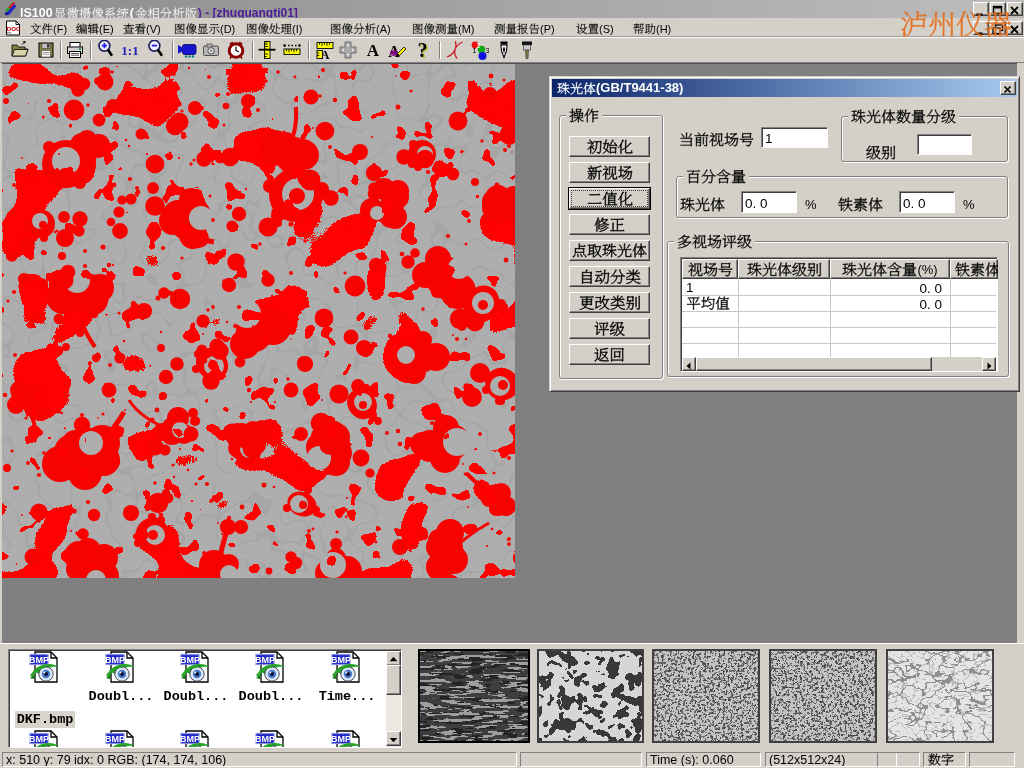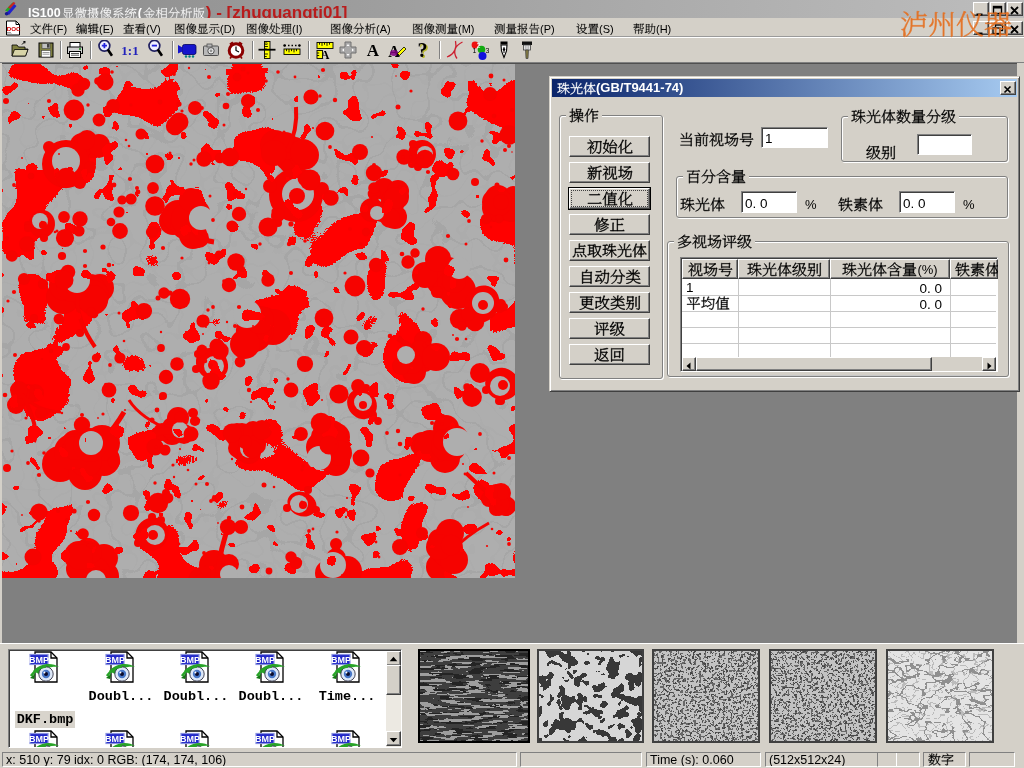--- a/index.html
+++ b/index.html
@@ -85,39 +85,39 @@
       <path id="g94c1" d="M171 44Q171 44 172 45Q174 46 176 48Q179 50 182 52Q184 54 186 57Q186 60 181 60H97V54H163ZM148 12Q147 14 146 15Q144 17 141 17Q140 42 140 64Q139 85 137 104Q134 123 127 139Q120 154 107 168Q94 181 72 191L70 187Q90 177 102 163Q113 150 120 134Q126 118 128 99Q131 80 131 58Q131 36 131 10ZM115 27Q114 29 113 30Q111 31 108 32Q104 48 97 63Q90 79 81 89L78 87Q85 75 90 58Q96 41 99 23ZM139 106Q142 118 147 132Q153 146 164 159Q176 171 195 182L194 184Q190 184 188 185Q186 187 185 190Q172 182 163 172Q154 162 148 150Q143 139 140 128Q137 117 135 107ZM177 93Q177 93 179 94Q180 96 183 98Q185 99 188 102Q190 104 192 106Q192 109 187 109H84L82 103H169ZM71 28Q71 28 74 30Q76 32 79 34Q82 37 85 40Q84 43 80 43H36L34 37H64ZM39 172Q43 169 50 164Q56 159 65 152Q73 145 82 138L84 140Q80 144 74 151Q68 157 60 165Q52 173 44 181ZM47 72 49 73V172L43 175L45 170Q47 173 47 176Q47 178 47 180Q46 182 45 183L35 173Q38 170 40 169Q41 167 41 165V72ZM67 100Q67 100 69 102Q72 104 75 107Q78 109 81 112Q80 115 76 115H11L9 109H59ZM65 62Q65 62 67 64Q69 66 72 68Q76 71 78 74Q78 77 73 77H25L23 71H58ZM49 17Q45 29 39 42Q32 55 24 68Q17 81 8 90L5 88Q10 81 15 71Q21 61 26 49Q30 38 34 27Q38 17 40 8L56 14Q56 15 54 16Q53 17 49 17Z"></path>
     </defs>
   </svg>
 <div class="abs" style="left:0;top:0;width:1024px;height:18px;background:linear-gradient(to right,#8c8c8c,#bdbdbd)"></div>
 <svg class="abs" style="left:4px;top:2px" width="14" height="14" viewBox="0 0 14 14">
 <path d="M2 11 L10 2 L12.5 4 L5 13 Z" fill="#2222cc"></path>
 <path d="M1 8.5 L8.5 0.5 L10.5 1.8 L3.5 9.8 Z" fill="#22aa22"></path>
 <path d="M4 5.5 L9.5 0 L11.5 1 L6 6.8 Z" fill="#cc2222"></path>
 <circle cx="2.6" cy="11.8" r="1.8" fill="#181890"></circle>
   </svg>
-<div class="abs" style="left:28px;top:1px;height:24px;display:flex;align-items:center;white-space:nowrap;">
+<div class="abs" style="left:20px;top:1px;height:24px;display:flex;align-items:center;white-space:nowrap;">
     <span style="font-family:'Liberation Sans',sans-serif;font-size:12.5px;color:#fff;font-weight:bold;">IS100</span>
     <svg class="zh" width="75" height="12.5" viewBox="0 0 1200 200" fill="#fff" stroke="#fff" stroke-width="4" style="margin:1px 1px 0 1px">
       <use href="#g663e" x="0"></use>
       <use href="#g5fae" x="200"></use>
       <use href="#g6444" x="400"></use>
       <use href="#g50cf" x="600"></use>
       <use href="#g7cfb" x="800"></use>
       <use href="#g7edf" x="1000"></use>
     </svg>
     <span style="font-family:'Liberation Sans',sans-serif;font-size:12.5px;color:#fff;font-weight:bold;">(</span>
     <svg class="zh" width="62" height="12.5" viewBox="0 0 1000 200" fill="#fff" stroke="#fff" stroke-width="4" style="margin:1px 1px 0 1px">
       <use href="#g91d1" x="0"></use>
       <use href="#g76f8" x="200"></use>
       <use href="#g5206" x="400"></use>
       <use href="#g6790" x="600"></use>
       <use href="#g7248" x="800"></use>
     </svg>
-    <span style="font-family:'Liberation Sans',sans-serif;font-size:17px;color:#b91c1c;font-weight:bold;">)&nbsp;-&nbsp;[zhuguangti01]</span>
+    <span style="font-family:'Liberation Sans',sans-serif;font-size:12px;color:#4c1d95;font-weight:bold;">)&nbsp;-&nbsp;[zhuguangti01]</span>
   </div>
 <div class="abs btn" style="left:973px;top:2px;width:16px;height:14px"><svg width="14" height="12" viewBox="0 0 14 12">
       <rect x="2.5" y="8.5" width="6" height="2" fill="#000"></rect>
     </svg></div>
 <div class="abs btn" style="left:990px;top:2px;width:16px;height:14px"><svg width="14" height="12" viewBox="0 0 14 12">
       <rect x="2.5" y="1.5" width="8" height="7" fill="none" stroke="#000" stroke-width="1.4"></rect>
       <rect x="2.5" y="1.5" width="8" height="2" fill="#000"></rect>
     </svg></div>
 <div class="abs btn" style="left:1007px;top:2px;width:16px;height:14px"><svg width="14" height="12" viewBox="0 0 14 12">
       <path d="M3 2 L10 9 M10 2 L3 9" stroke="#000" stroke-width="1.8"></path>
@@ -1087,21 +1087,21 @@
 <div class="abs" style="left:549px;top:76px;width:471px;height:316px;background:#d4d0c8;
 border-top:1px solid #d4d0c8;border-left:1px solid #d4d0c8;border-right:1px solid #404040;border-bottom:1px solid #404040;
 box-shadow:inset 1px 1px 0 #fff,inset -1px -1px 0 #808080"></div>
 <div class="abs" style="left:552px;top:79px;width:465px;height:18px;background:linear-gradient(to right,#0a246a,#a6caf0)"></div>
 <div class="abs" style="left:557px;top:80px;height:16px;display:flex;align-items:center;white-space:nowrap;">
     <svg class="zh" width="39" height="13" viewBox="0 0 600 200" fill="#fff" stroke="#fff" stroke-width="8" style="margin-top:1px">
       <use href="#g73e0" x="0"></use>
       <use href="#g5149" x="200"></use>
       <use href="#g4f53" x="400"></use>
     </svg>
-    <span style="font-family:'Liberation Sans',sans-serif;font-size:13px;color:#fff;font-weight:bold;position:relative;top:-0.5px;">(GB/T9441-74)</span>
+    <span style="font-family:'Liberation Sans',sans-serif;font-size:13px;color:#fff;font-weight:bold;position:relative;top:-0.5px;">(GB/T9441-38)</span>
   </div>
 <div class="abs btn" style="left:1000px;top:81px;width:16px;height:14px"><svg width="14" height="12" viewBox="0 0 14 12">
       <path d="M3.5 2.5 L9.5 8.5 M9.5 2.5 L3.5 8.5" stroke="#000" stroke-width="1.6"></path>
     </svg></div>
 <div class="abs grp" style="left:559px;top:115px;width:104px;height:264px"></div>
 <div class="abs" style="left:566px;top:107px;height:16px;display:flex;align-items:center;white-space:nowrap;background:#d4d0c8;padding:0 3px">
     <svg class="zh" width="30" height="15" viewBox="0 0 400 200" fill="#000" stroke="#000" stroke-width="6" style="background:#d4d0c8;padding:0 0px">
       <use href="#g64cd" x="0"></use>
       <use href="#g4f5c" x="200"></use>
     </svg>

